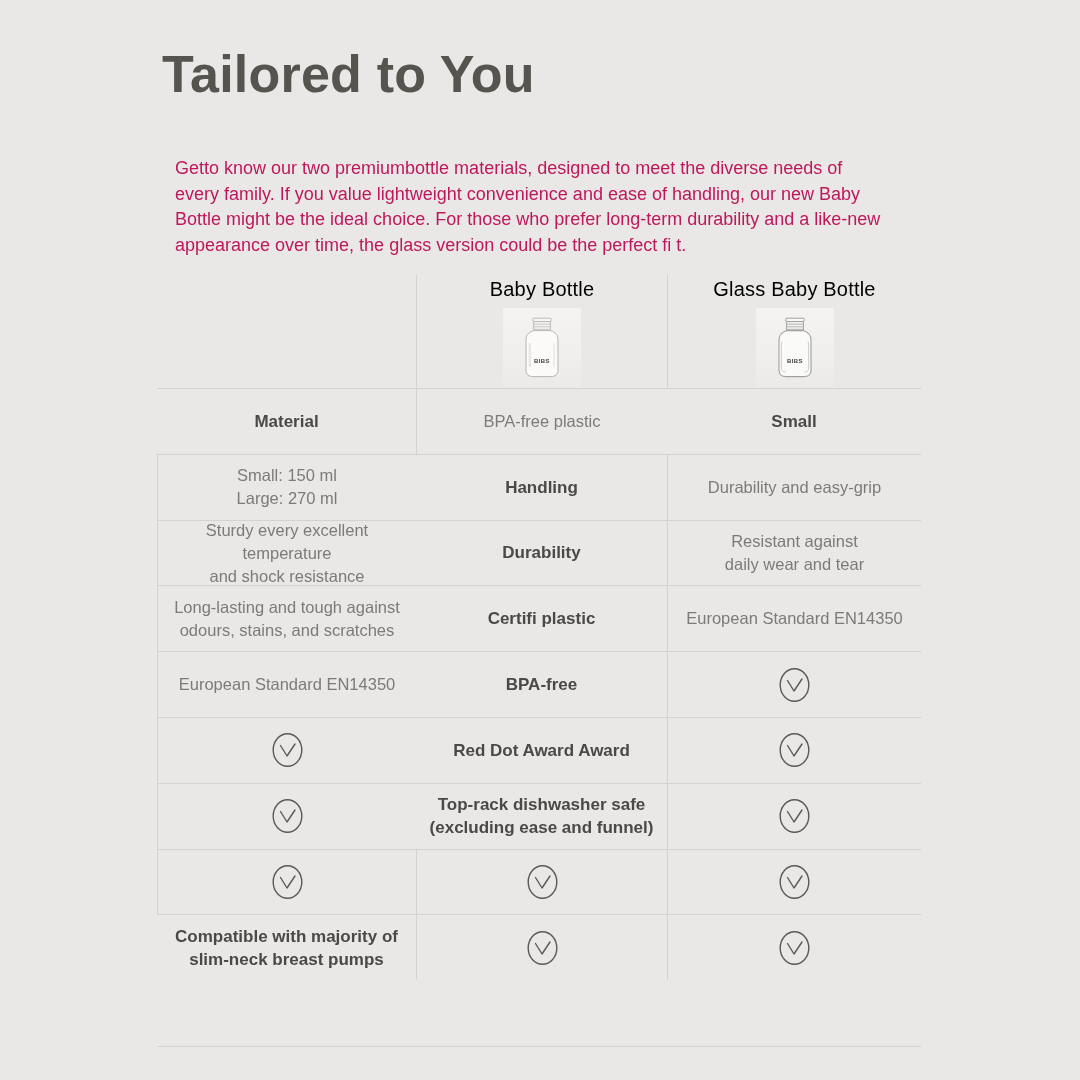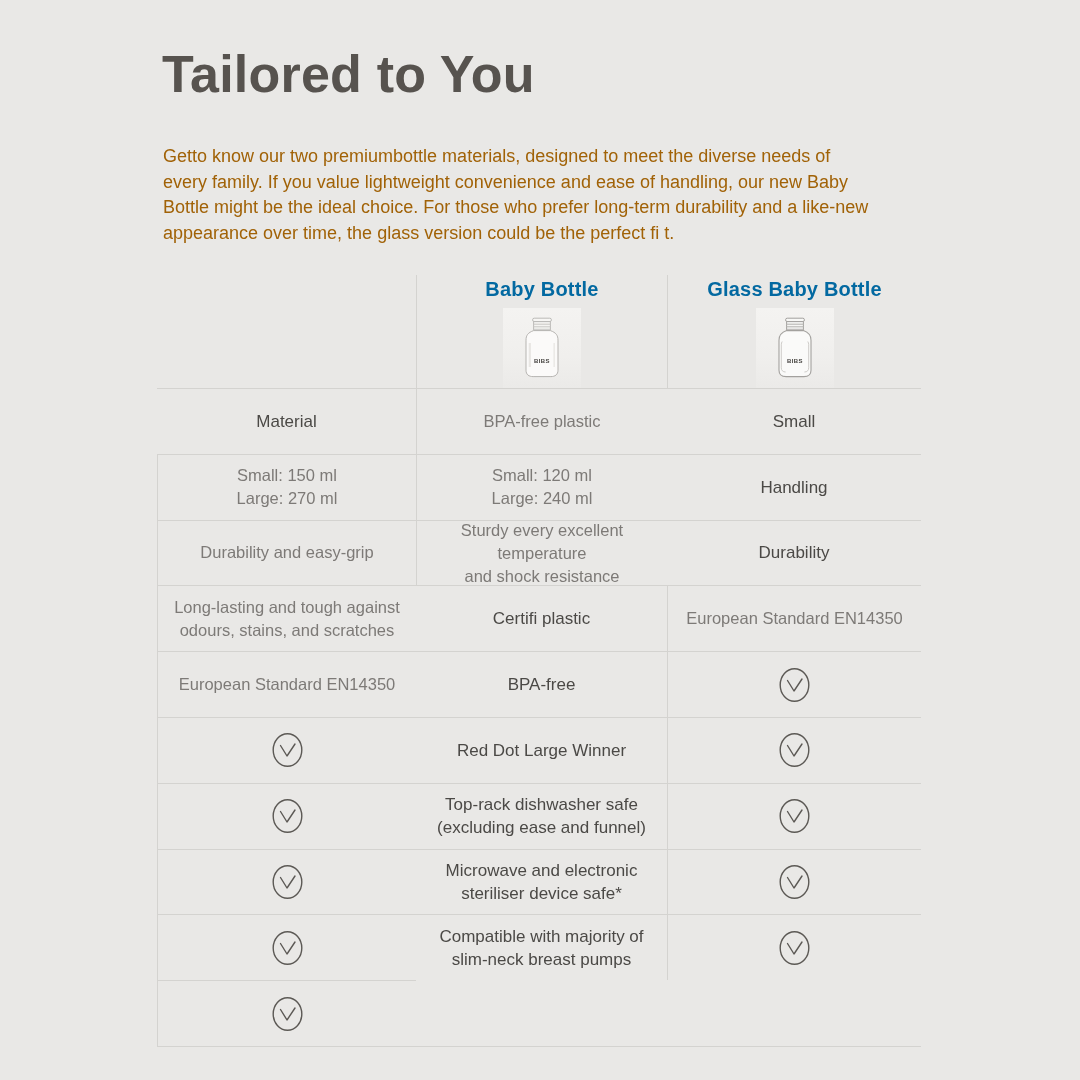--- a/index.html
+++ b/index.html
@@ -20,24 +20,24 @@
     font-size: 52px;
     font-weight: 700;
     color: #57534f;
     letter-spacing: 0.2px;
   }
   .intro {
     position: absolute;
     left: 163px;
     top: 144px;
     width: 870px;
-    margin: 0;
+    margin: 12px;
     font-size: 18px;
     line-height: 25.5px;
-    color: #a16207;
+    color: #be185d;
     white-space: pre-line;
   }
   .table {
     position: absolute;
     left: 157px;
     top: 275px;
     display: grid;
     grid-template-columns: 259px 251px 254px;
     grid-template-rows: 113px repeat(10, 65.8px);
     border-bottom: 1px solid #d4d3d0;
@@ -52,36 +52,36 @@
   }
   .vline { border-left: 1px solid #d4d3d0; }
   .hline { border-top: 1px solid #d4d3d0; }
   .head {
     flex-direction: column;
     justify-content: flex-start;
     padding-top: 3px;
   }
   .col-title {
     font-size: 20px;
-    font-weight: 700;
-    color: #0369a1;
+    font-weight: 400;
+    color: #000000;
     letter-spacing: 0.2px;
   }
   .photo {
     margin-top: 7px;
     width: 78px;
     height: 84px;
     display: flex;
     align-items: center;
     justify-content: center;
     background: linear-gradient(180deg, #f4f3f1 0%, #f0efed 60%, #ebeae8 100%);
   }
   .label {
     font-size: 17px;
-    font-weight: 400;
+    font-weight: 700;
     color: #4b4946;
     line-height: 23px;
     padding: 0 8px;
   }
   .val {
     font-size: 16.5px;
     color: #7d7a77;
     line-height: 23px;
     padding: 0 4px;
   }
@@ -136,29 +136,29 @@
         </svg>
       </div>
     </div>
 
     <div class="cell label hline">Material</div>
     <div class="cell val hline vline">BPA-free plastic</div>
 
     <div class="cell label hline">Small</div>
     <div class="cell val hline vline">Small: 150 ml
 Large: 270 ml</div>
-    <div class="cell val hline vline">Small: 120 ml
-Large: 240 ml</div>
 
     <div class="cell label hline">Handling</div>
     <div class="cell val hline vline">Durability and easy-grip</div>
     <div class="cell val hline vline">Sturdy every excellent temperature
 and shock resistance</div>
 
     <div class="cell label hline">Durability</div>
+    <div class="cell val hline vline">Resistant against
+daily wear and tear</div>
     <div class="cell val hline vline">Long-lasting and tough against
 odours, stains, and scratches</div>
 
     <div class="cell label hline">Certifi plastic</div>
     <div class="cell val hline vline">European Standard EN14350</div>
     <div class="cell val hline vline">European Standard EN14350</div>
 
     <div class="cell label hline">BPA-free</div>
     <div class="cell val hline vline">
       <svg class="check-icon" width="37" height="40" viewBox="0 0 37 40">
@@ -166,21 +166,21 @@
           <path d="M11.5 15.5 L18 26 L26 14" fill="none" stroke="#5c5955" stroke-width="1.4" stroke-linecap="round" stroke-linejoin="round"></path>
         </svg>
     </div>
     <div class="cell val hline vline">
       <svg class="check-icon" width="37" height="40" viewBox="0 0 37 40">
           <ellipse cx="18.5" cy="20" rx="14.3" ry="16.3" fill="none" stroke="#5c5955" stroke-width="1.4"></ellipse>
           <path d="M11.5 15.5 L18 26 L26 14" fill="none" stroke="#5c5955" stroke-width="1.4" stroke-linecap="round" stroke-linejoin="round"></path>
         </svg>
     </div>
 
-    <div class="cell label hline">Red Dot Large Winner</div>
+    <div class="cell label hline">Red Dot Award Award</div>
     <div class="cell val hline vline">
       <svg class="check-icon" width="37" height="40" viewBox="0 0 37 40">
           <ellipse cx="18.5" cy="20" rx="14.3" ry="16.3" fill="none" stroke="#5c5955" stroke-width="1.4"></ellipse>
           <path d="M11.5 15.5 L18 26 L26 14" fill="none" stroke="#5c5955" stroke-width="1.4" stroke-linecap="round" stroke-linejoin="round"></path>
         </svg>
     </div>
     <div class="cell val hline vline">
       <svg class="check-icon" width="37" height="40" viewBox="0 0 37 40">
           <ellipse cx="18.5" cy="20" rx="14.3" ry="16.3" fill="none" stroke="#5c5955" stroke-width="1.4"></ellipse>
           <path d="M11.5 15.5 L18 26 L26 14" fill="none" stroke="#5c5955" stroke-width="1.4" stroke-linecap="round" stroke-linejoin="round"></path>
@@ -195,22 +195,20 @@
           <path d="M11.5 15.5 L18 26 L26 14" fill="none" stroke="#5c5955" stroke-width="1.4" stroke-linecap="round" stroke-linejoin="round"></path>
         </svg>
     </div>
     <div class="cell val hline vline">
       <svg class="check-icon" width="37" height="40" viewBox="0 0 37 40">
           <ellipse cx="18.5" cy="20" rx="14.3" ry="16.3" fill="none" stroke="#5c5955" stroke-width="1.4"></ellipse>
           <path d="M11.5 15.5 L18 26 L26 14" fill="none" stroke="#5c5955" stroke-width="1.4" stroke-linecap="round" stroke-linejoin="round"></path>
         </svg>
     </div>
 
-    <div class="cell label hline">Microwave and electronic
-steriliser device safe*</div>
     <div class="cell val hline vline">
       <svg class="check-icon" width="37" height="40" viewBox="0 0 37 40">
           <ellipse cx="18.5" cy="20" rx="14.3" ry="16.3" fill="none" stroke="#5c5955" stroke-width="1.4"></ellipse>
           <path d="M11.5 15.5 L18 26 L26 14" fill="none" stroke="#5c5955" stroke-width="1.4" stroke-linecap="round" stroke-linejoin="round"></path>
         </svg>
     </div>
     <div class="cell val hline vline">
       <svg class="check-icon" width="37" height="40" viewBox="0 0 37 40">
           <ellipse cx="18.5" cy="20" rx="14.3" ry="16.3" fill="none" stroke="#5c5955" stroke-width="1.4"></ellipse>
           <path d="M11.5 15.5 L18 26 L26 14" fill="none" stroke="#5c5955" stroke-width="1.4" stroke-linecap="round" stroke-linejoin="round"></path>

